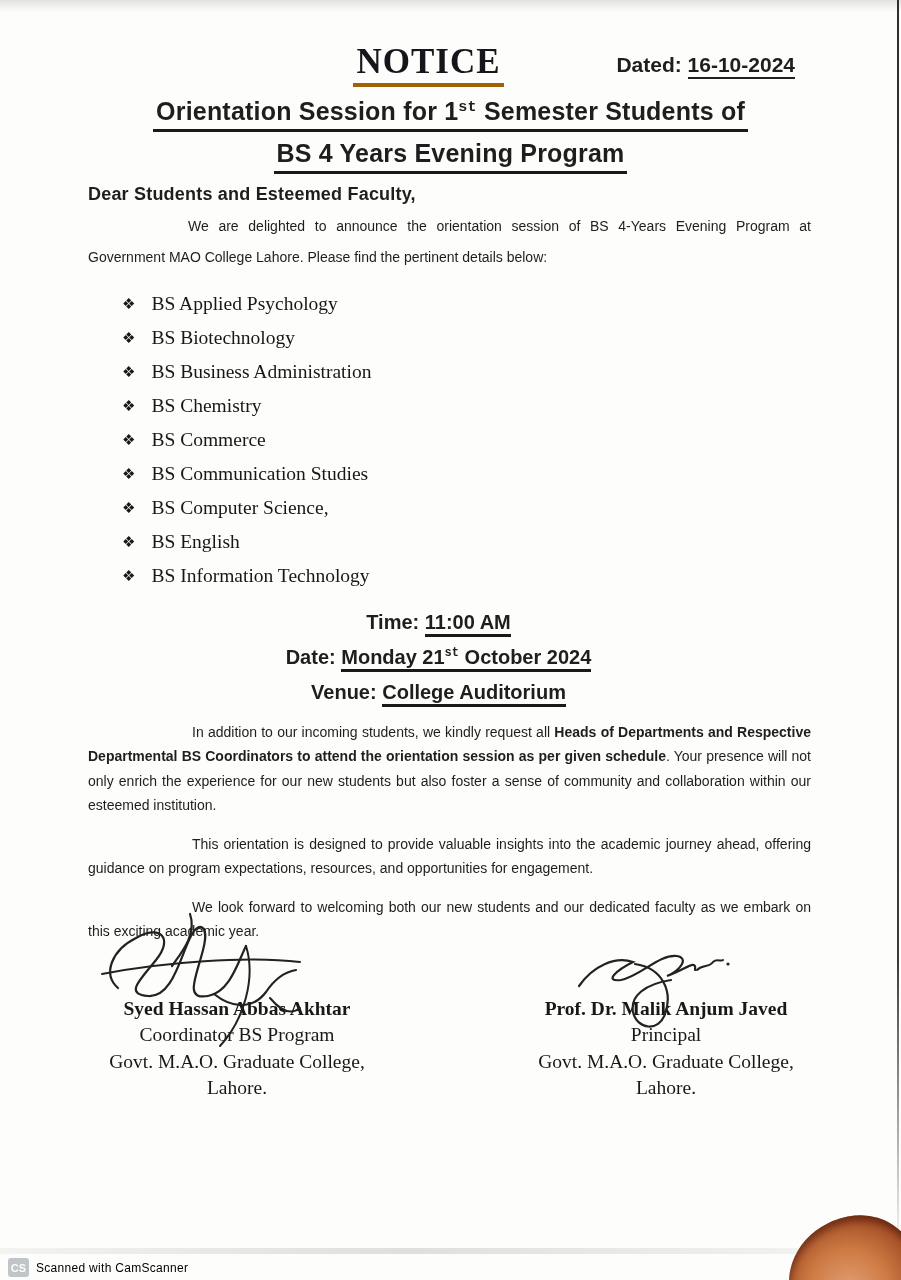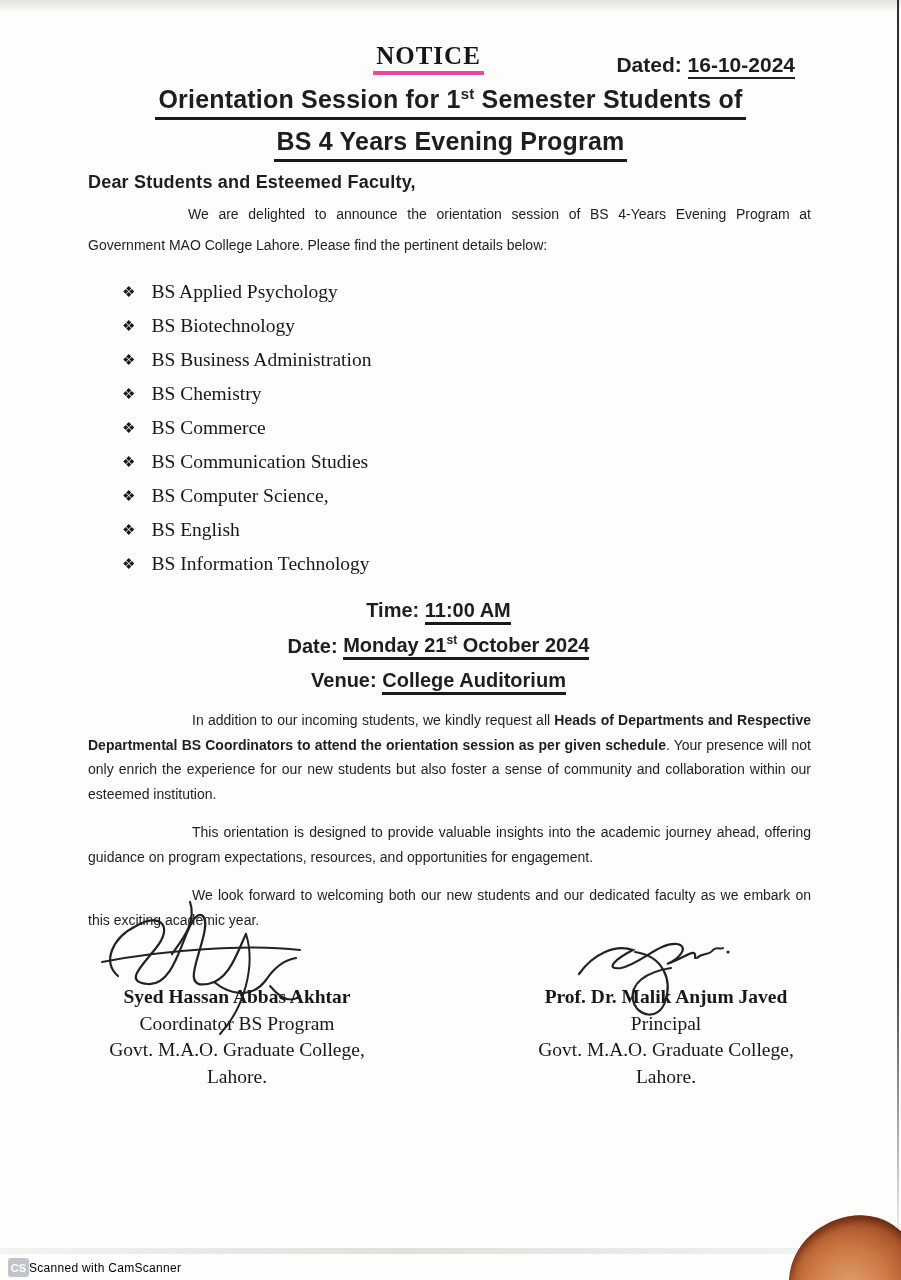--- a/index.html
+++ b/index.html
@@ -17,32 +17,32 @@
     background:linear-gradient(90deg, rgba(198,200,194,.18), rgba(176,180,172,.4) 45%, rgba(198,200,194,.12)); }
   .finger { position:absolute; right:-18px; bottom:-30px; width:132px; height:94px;
     border-radius:55% 45% 45% 55% / 70% 65% 35% 30%;
     background:radial-gradient(ellipse at 45% 80%, #e3a276 0%, #cd7a43 40%, #a54f27 70%, #6b2a14 92%);
     box-shadow:inset 0 6px 7px rgba(70,20,8,.55);
     transform:rotate(-6deg); }
 
   
   .header { position:relative; padding-top:42px; text-align:center; }
   .title { display:inline-block; transform:translateX(-28px);
-    font-family:"Liberation Serif", serif; font-weight:bold; font-size:25px;
+    font-family:"Liberation Serif", serif; font-weight:bold; font-size:35px;
     letter-spacing:1px; color:#15151c;
-    border-bottom:4px solid #ec4899; padding:0 3px 1px;margin-left:12px; }
+    border-bottom:4px solid #a16207; padding:0 3px 1px;margin-left:12px; }
   .dated { position:absolute; top:53px; right:106px; font-size:21px; font-weight:bold; }
   .dated .val { border-bottom:2px solid #222; padding-bottom:1px; }
 
   
   .heading { text-align:center; margin-top:10px; font-weight:bold; font-size:25px;
     letter-spacing:.2px; line-height:1.15; }
   .heading .hl { display:inline-block; border-bottom:3px solid #1a1a1a; padding:0 3px 3px; }
   .hl2wrap { margin-top:7px; }
-  sup { font-size:60%; }
+  sup { font-size:60%;font-family:Liberation Mono, monospace; }
 
   .salutation { margin:10px 0 0 88px; font-size:18px; font-weight:bold; letter-spacing:.2px; }
 
   .para { margin-left:88px; margin-right:90px; font-size:14px; text-align:justify; }
   .intro   { margin-top:6px;  line-height:31px;   text-indent:100px; }
   .attend  { margin-top:16px; line-height:24.5px; text-indent:104px; }
   .design  { margin-top:12px; line-height:24.5px; text-indent:104px; }
   .closing { margin-top:6px;  line-height:24.5px; text-indent:104px; }
   .bold-span { font-weight:bold; }
 
@@ -64,21 +64,21 @@
   .sig { position:relative; width:370px; text-align:center;
     font-family:"Liberation Serif", serif; font-size:19.5px; line-height:26.5px; color:#181818; }
   .sig-left  { margin-left:52px; }
   .sig-right { margin-left:auto; margin-right:50px; }
   .sig .name { font-weight:bold; }
   .scribble { position:absolute; pointer-events:none; }
   .scribble-left  { left:42px; top:-92px; }
   .scribble-right { left:92px; top:-62px; }
 
   
-  .footer { position:absolute; left:8px; bottom:3px; display:flex; align-items:center; }
+  .footer { position:absolute; left:8px; bottom:3px; display:flex; align-items:center; gap:7px; }
   .badge { width:21px; height:19px; background:#bfc5c9; color:#fbfcfc; font-size:11px;
     font-weight:bold; display:flex; align-items:center; justify-content:center; border-radius:3px; }
   .caption { font-size:12px; color:#000000; letter-spacing:.3px; }
 </style>
 </head>
 <body>
 
 <div class="page">
 
   <div class="top-shade"></div>

